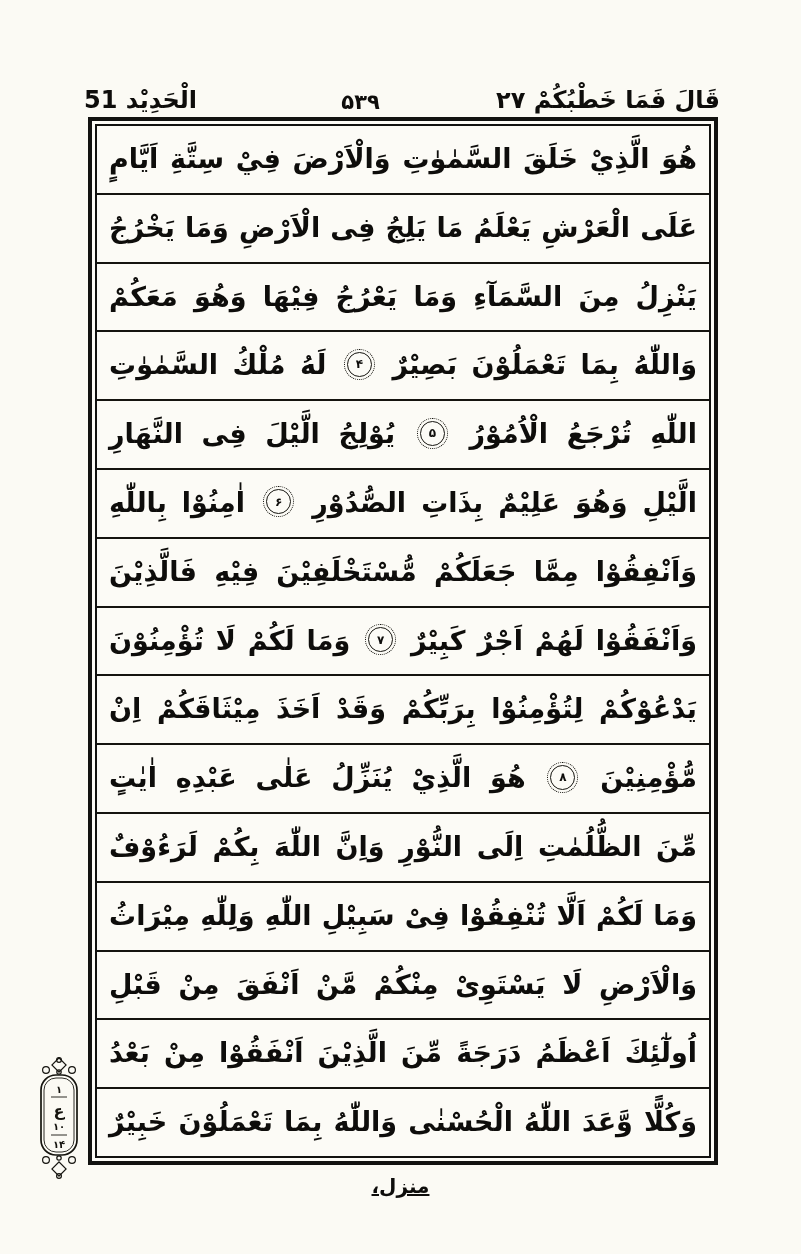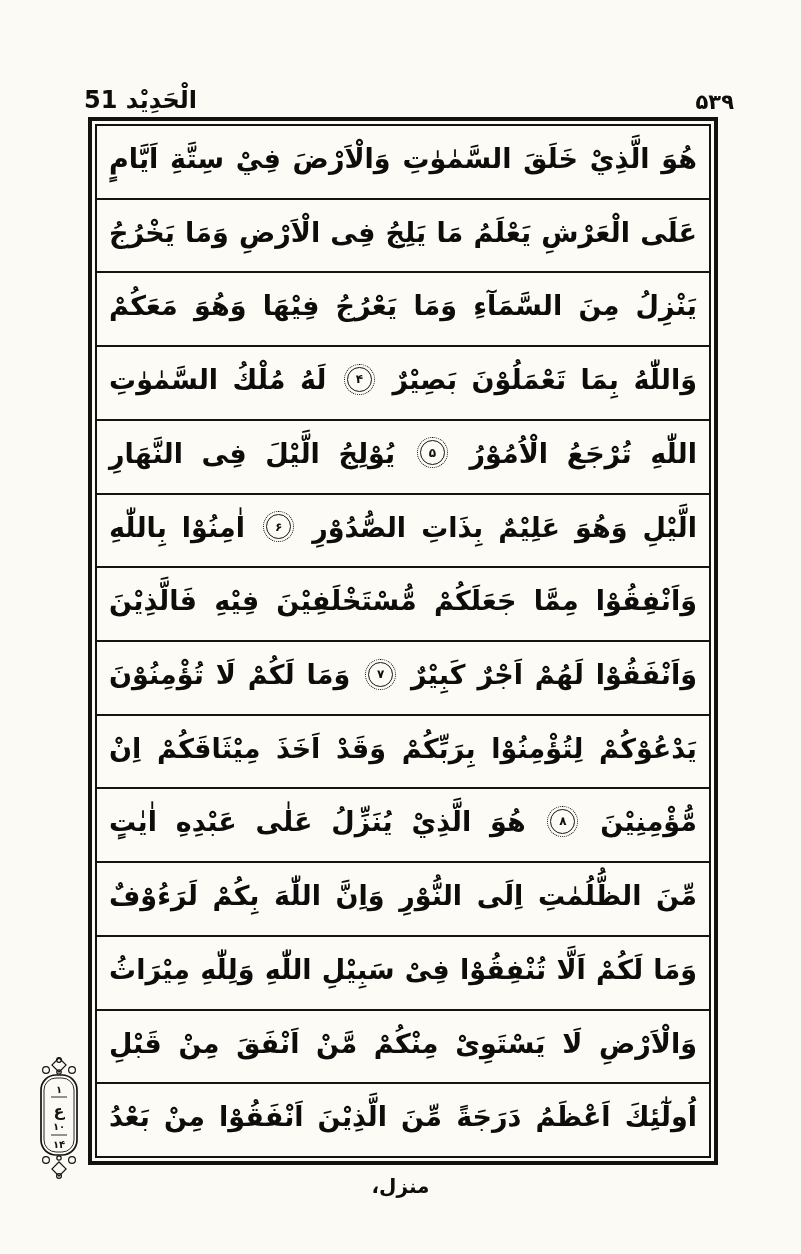--- a/index.html
+++ b/index.html
@@ -57,49 +57,51 @@
     vertical-align:middle;margin:0 6px 5px;
     background:#fcfbf6;
   }
 
   
   .ruku-ornament{position:absolute;left:30px;top:1056px;width:58px;height:126px;}
 
   
   .catchword{
     position:absolute;top:1174px;left:0;width:100%;
-    text-align:center;font-size:20px;font-weight:bold;direction:rtl;
+    text-align:center;font-size:20px;font-weight:bold;direction:rtl;text-decoration:underline;
   }
 </style>
 </head>
 <body>
 
 <div class="page">
 
   <div class="header">
+    <span class="juz-label">قَالَ فَمَا خَطْبُكُمْ ۲۷</span>
     <span class="page-number">۵۳۹</span>
     <span class="surah-label">الْحَدِيْد 51</span>
   </div>
 
   <div class="frame-outer">
     <div class="frame-inner">
       <div class="quran-line"><span class="seg-text">هُوَ الَّذِيْ خَلَقَ السَّمٰوٰتِ وَالْاَرْضَ فِيْ سِتَّةِ اَيَّامٍ ثُمَّ اسْتَوٰى</span> </div>
       <div class="quran-line"><span class="seg-text">عَلَى الْعَرْشِ يَعْلَمُ مَا يَلِجُ فِى الْاَرْضِ وَمَا يَخْرُجُ مِنْهَا وَمَا</span> </div>
       <div class="quran-line"><span class="seg-text">يَنْزِلُ مِنَ السَّمَآءِ وَمَا يَعْرُجُ فِيْهَا وَهُوَ مَعَكُمْ اَيْنَ مَا كُنْتُمْ</span> </div>
       <div class="quran-line"><span class="seg-text">وَاللّٰهُ بِمَا تَعْمَلُوْنَ بَصِيْرٌ</span> <span class="ayah-marker">۴</span> <span class="seg-text">لَهُ مُلْكُ السَّمٰوٰتِ وَالْاَرْضِ وَاِلَى</span> </div>
       <div class="quran-line"><span class="seg-text">اللّٰهِ تُرْجَعُ الْاُمُوْرُ</span> <span class="ayah-marker">۵</span> <span class="seg-text">يُوْلِجُ الَّيْلَ فِى النَّهَارِ وَيُوْلِجُ النَّهَارَ فِى</span> </div>
       <div class="quran-line"><span class="seg-text">الَّيْلِ وَهُوَ عَلِيْمٌ بِذَاتِ الصُّدُوْرِ</span> <span class="ayah-marker">۶</span> <span class="seg-text">اٰمِنُوْا بِاللّٰهِ وَرَسُوْلِهِ</span> </div>
       <div class="quran-line"><span class="seg-text">وَاَنْفِقُوْا مِمَّا جَعَلَكُمْ مُّسْتَخْلَفِيْنَ فِيْهِ فَالَّذِيْنَ اٰمَنُوْا مِنْكُمْ</span> </div>
       <div class="quran-line"><span class="seg-text">وَاَنْفَقُوْا لَهُمْ اَجْرٌ كَبِيْرٌ</span> <span class="ayah-marker">۷</span> <span class="seg-text">وَمَا لَكُمْ لَا تُؤْمِنُوْنَ بِاللّٰهِ وَالرَّسُوْلُ</span> </div>
       <div class="quran-line"><span class="seg-text">يَدْعُوْكُمْ لِتُؤْمِنُوْا بِرَبِّكُمْ وَقَدْ اَخَذَ مِيْثَاقَكُمْ اِنْ كُنْتُمْ</span> </div>
       <div class="quran-line"><span class="seg-text">مُّؤْمِنِيْنَ</span> <span class="ayah-marker">۸</span> <span class="seg-text">هُوَ الَّذِيْ يُنَزِّلُ عَلٰى عَبْدِهِ اٰيٰتٍ بَيِّنٰتٍ لِّيُخْرِجَكُمْ</span> </div>
       <div class="quran-line"><span class="seg-text">مِّنَ الظُّلُمٰتِ اِلَى النُّوْرِ وَاِنَّ اللّٰهَ بِكُمْ لَرَءُوْفٌ رَّحِيْمٌ</span>  </div>
       <div class="quran-line"><span class="seg-text">وَمَا لَكُمْ اَلَّا تُنْفِقُوْا فِىْ سَبِيْلِ اللّٰهِ وَلِلّٰهِ مِيْرَاثُ السَّمٰوٰتِ</span> </div>
       <div class="quran-line"><span class="seg-text">وَالْاَرْضِ لَا يَسْتَوِىْ مِنْكُمْ مَّنْ اَنْفَقَ مِنْ قَبْلِ الْفَتْحِ وَقٰتَلَ</span> </div>
       <div class="quran-line"><span class="seg-text">اُولٰٓئِكَ اَعْظَمُ دَرَجَةً مِّنَ الَّذِيْنَ اَنْفَقُوْا مِنْ بَعْدُ وَقٰتَلُوْا</span> </div>
+      <div class="quran-line"><span class="seg-text">وَكُلًّا وَّعَدَ اللّٰهُ الْحُسْنٰى وَاللّٰهُ بِمَا تَعْمَلُوْنَ خَبِيْرٌ</span>   </div>
     </div>
   </div>
 
   <svg class="ruku-ornament" viewBox="0 0 54 126" xmlns="http://www.w3.org/2000/svg">
 
     <g stroke="#15140f" fill="none" stroke-width="1.2">
       <rect x="22" y="4" width="10" height="10" transform="rotate(45 27 9)"></rect>
       <circle cx="27" cy="4" r="2.4"></circle>
       <circle cx="14" cy="14" r="3.4"></circle>
       <circle cx="40" cy="14" r="3.4"></circle>

